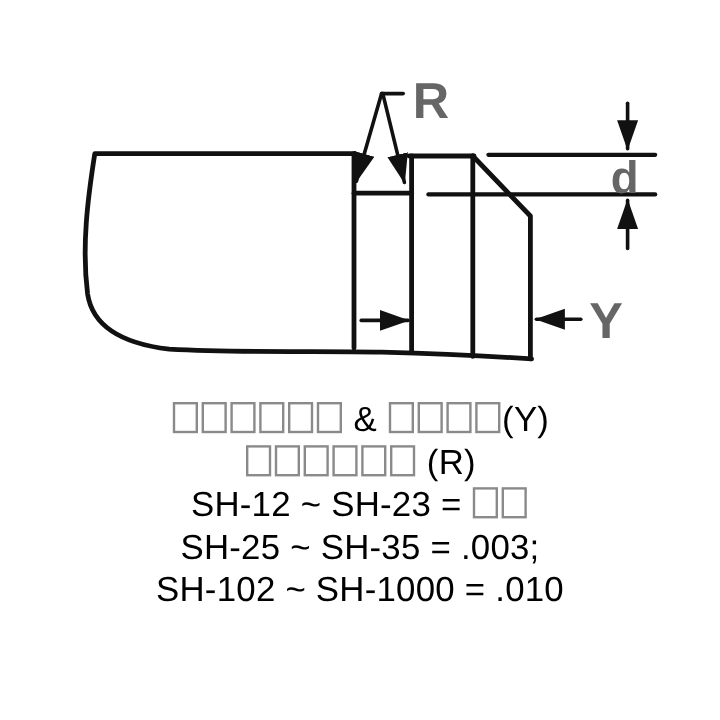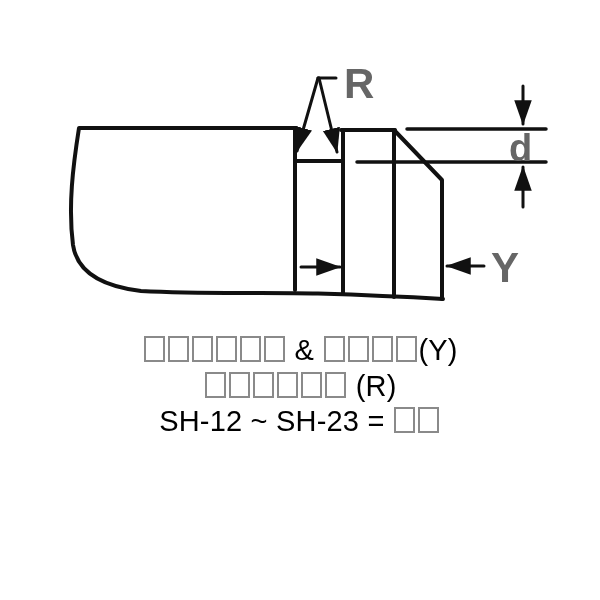--- a/index.html
+++ b/index.html
@@ -103,15 +103,17 @@
 
     <text class="dim-label" x="344" y="98" font-size="42" fill="#666666">R</text>
     <text class="dim-label" x="509" y="161" font-size="38" fill="#666666">d</text>
     <text class="dim-label" x="491" y="282" font-size="42" fill="#666666">Y</text>
   </svg>
 
   <div class="caption">
     <div class="caption-line"><span class="tofu">□</span><span class="tofu">□</span><span class="tofu">□</span><span class="tofu">□</span><span class="tofu">□</span><span class="tofu">□</span> &amp; <span class="tofu">□</span><span class="tofu">□</span><span class="tofu">□</span><span class="tofu">□</span>(Y)</div>
     <div class="caption-line"><span class="tofu">□</span><span class="tofu">□</span><span class="tofu">□</span><span class="tofu">□</span><span class="tofu">□</span><span class="tofu">□</span> (R)</div>
     <div class="caption-line">SH-12 ~ SH-23 = <span class="tofu">□</span><span class="tofu">□</span></div>
+    <div class="caption-line">SH-25 ~ SH-35 = .003;</div>
+    <div class="caption-line">SH-102 ~ SH-1000 = .010</div>
   </div>
 
 </div>
 
 </body></html>

